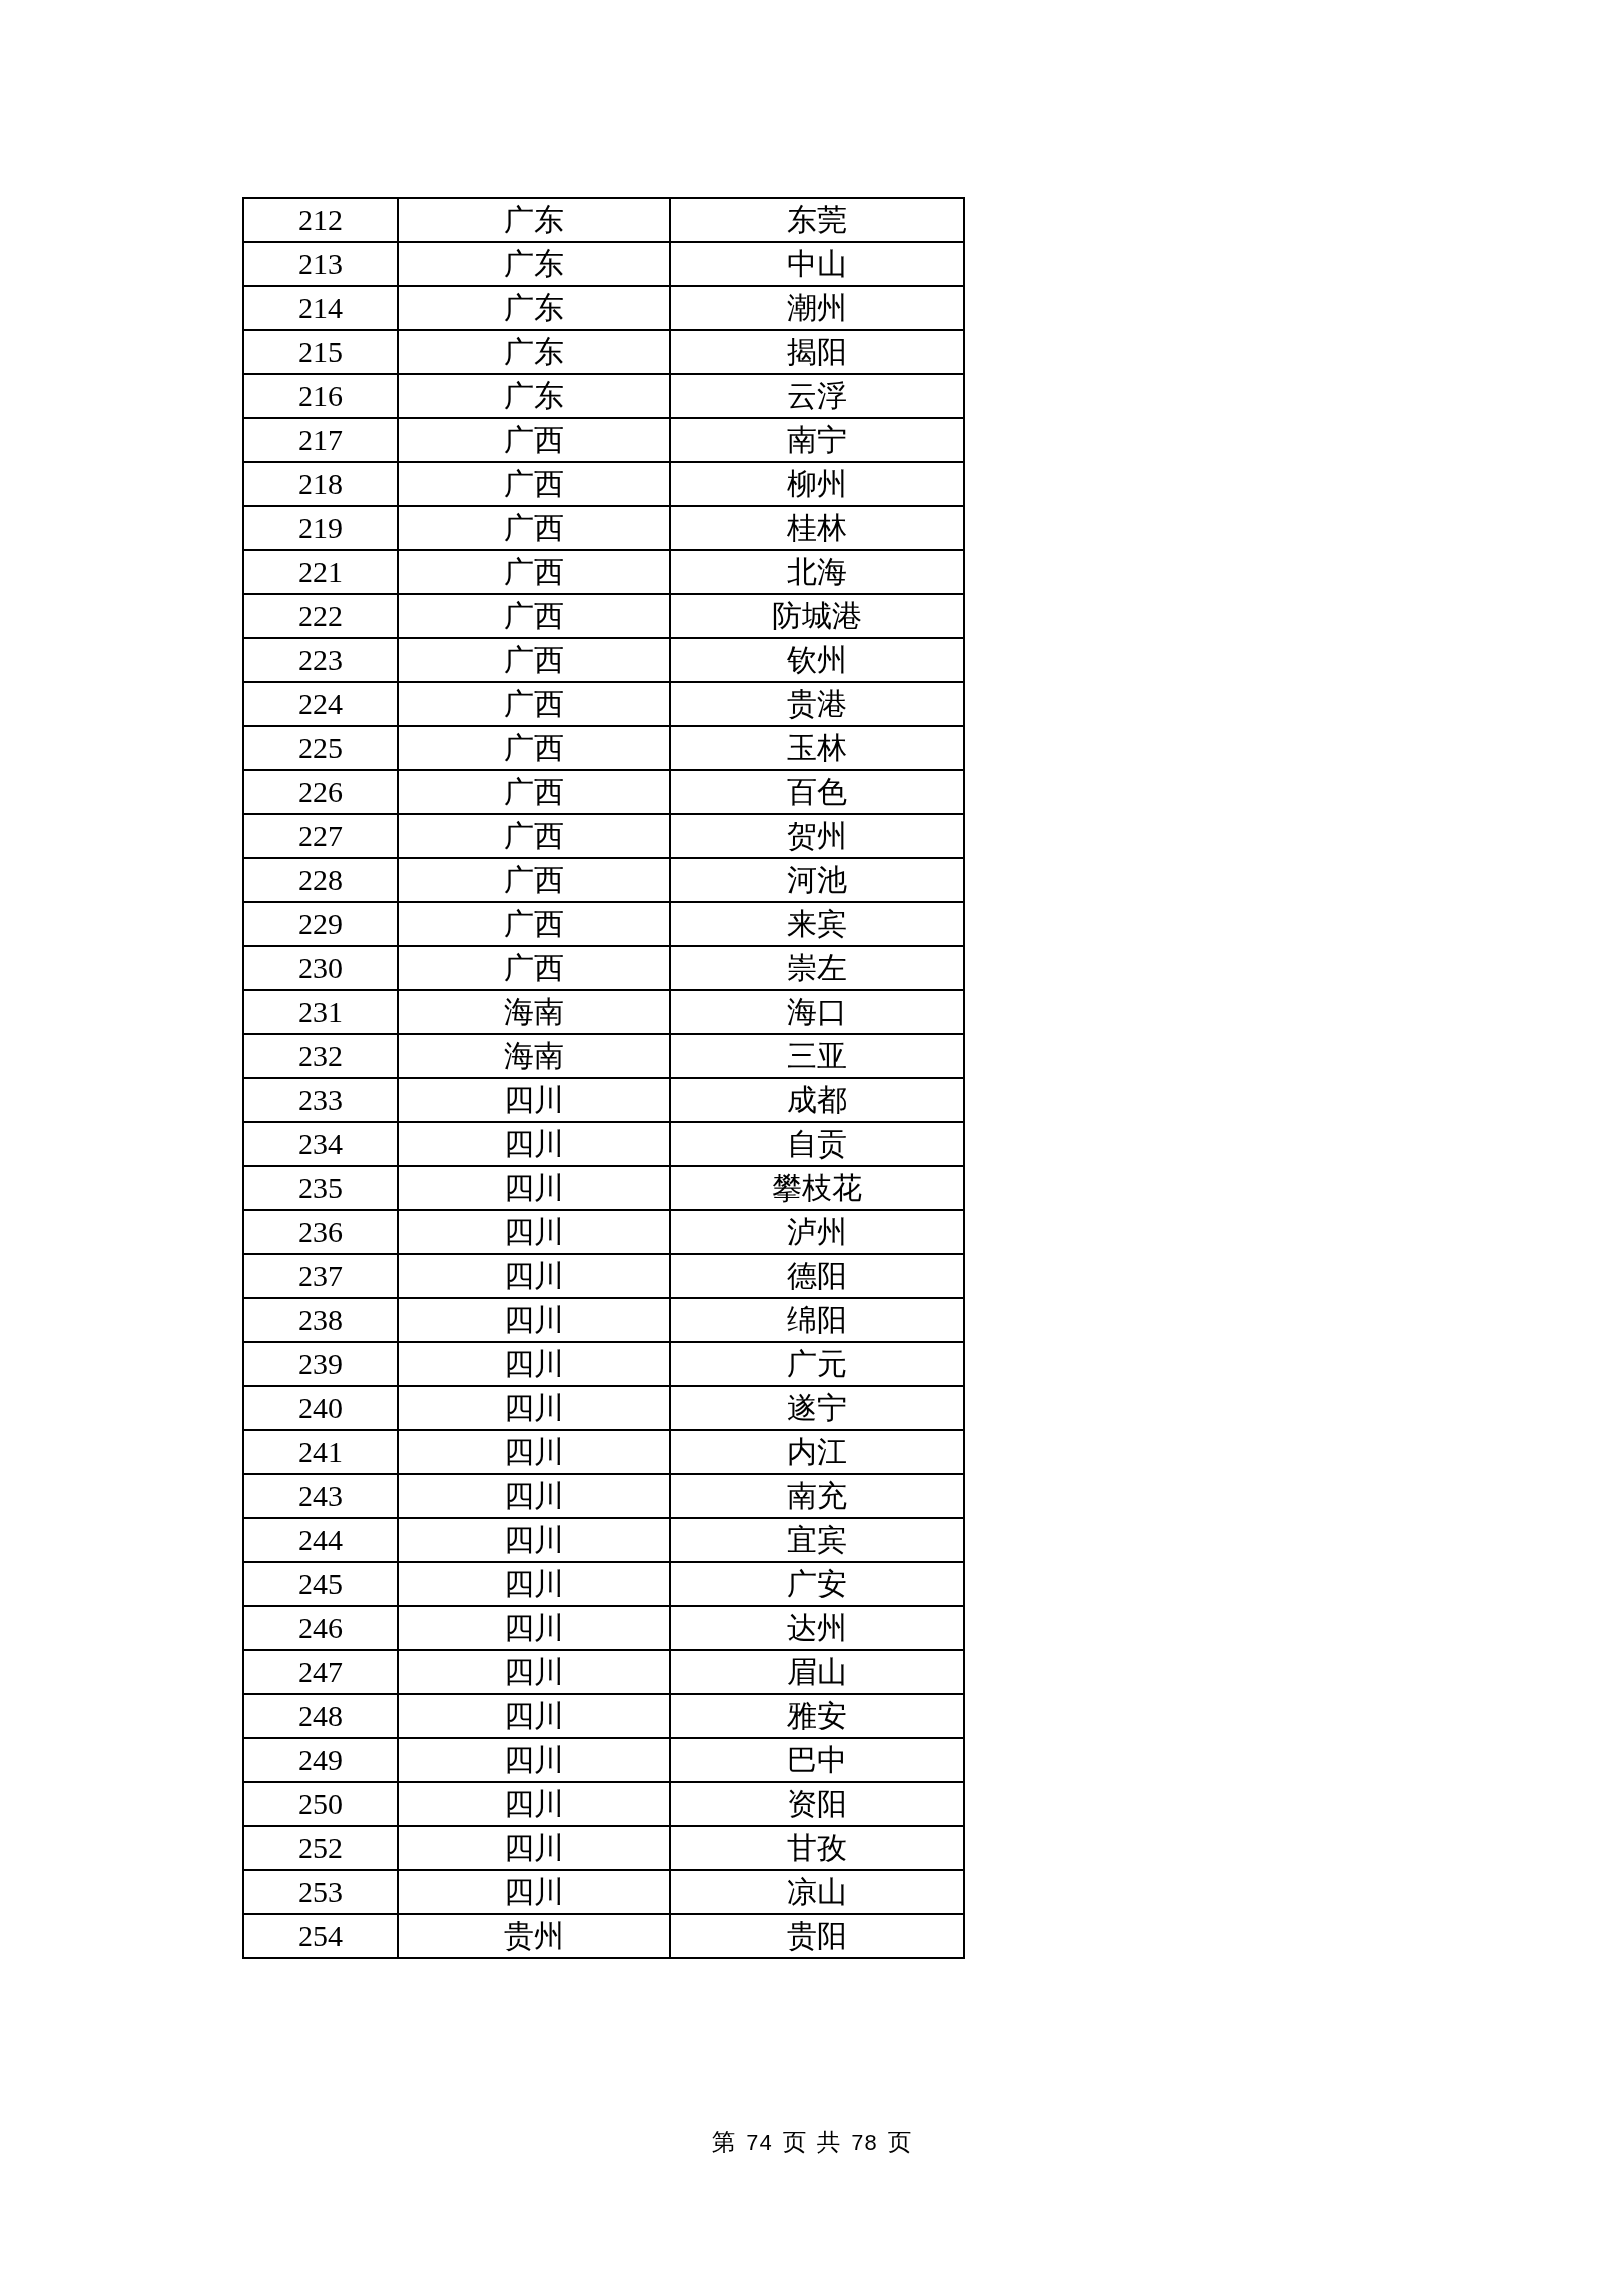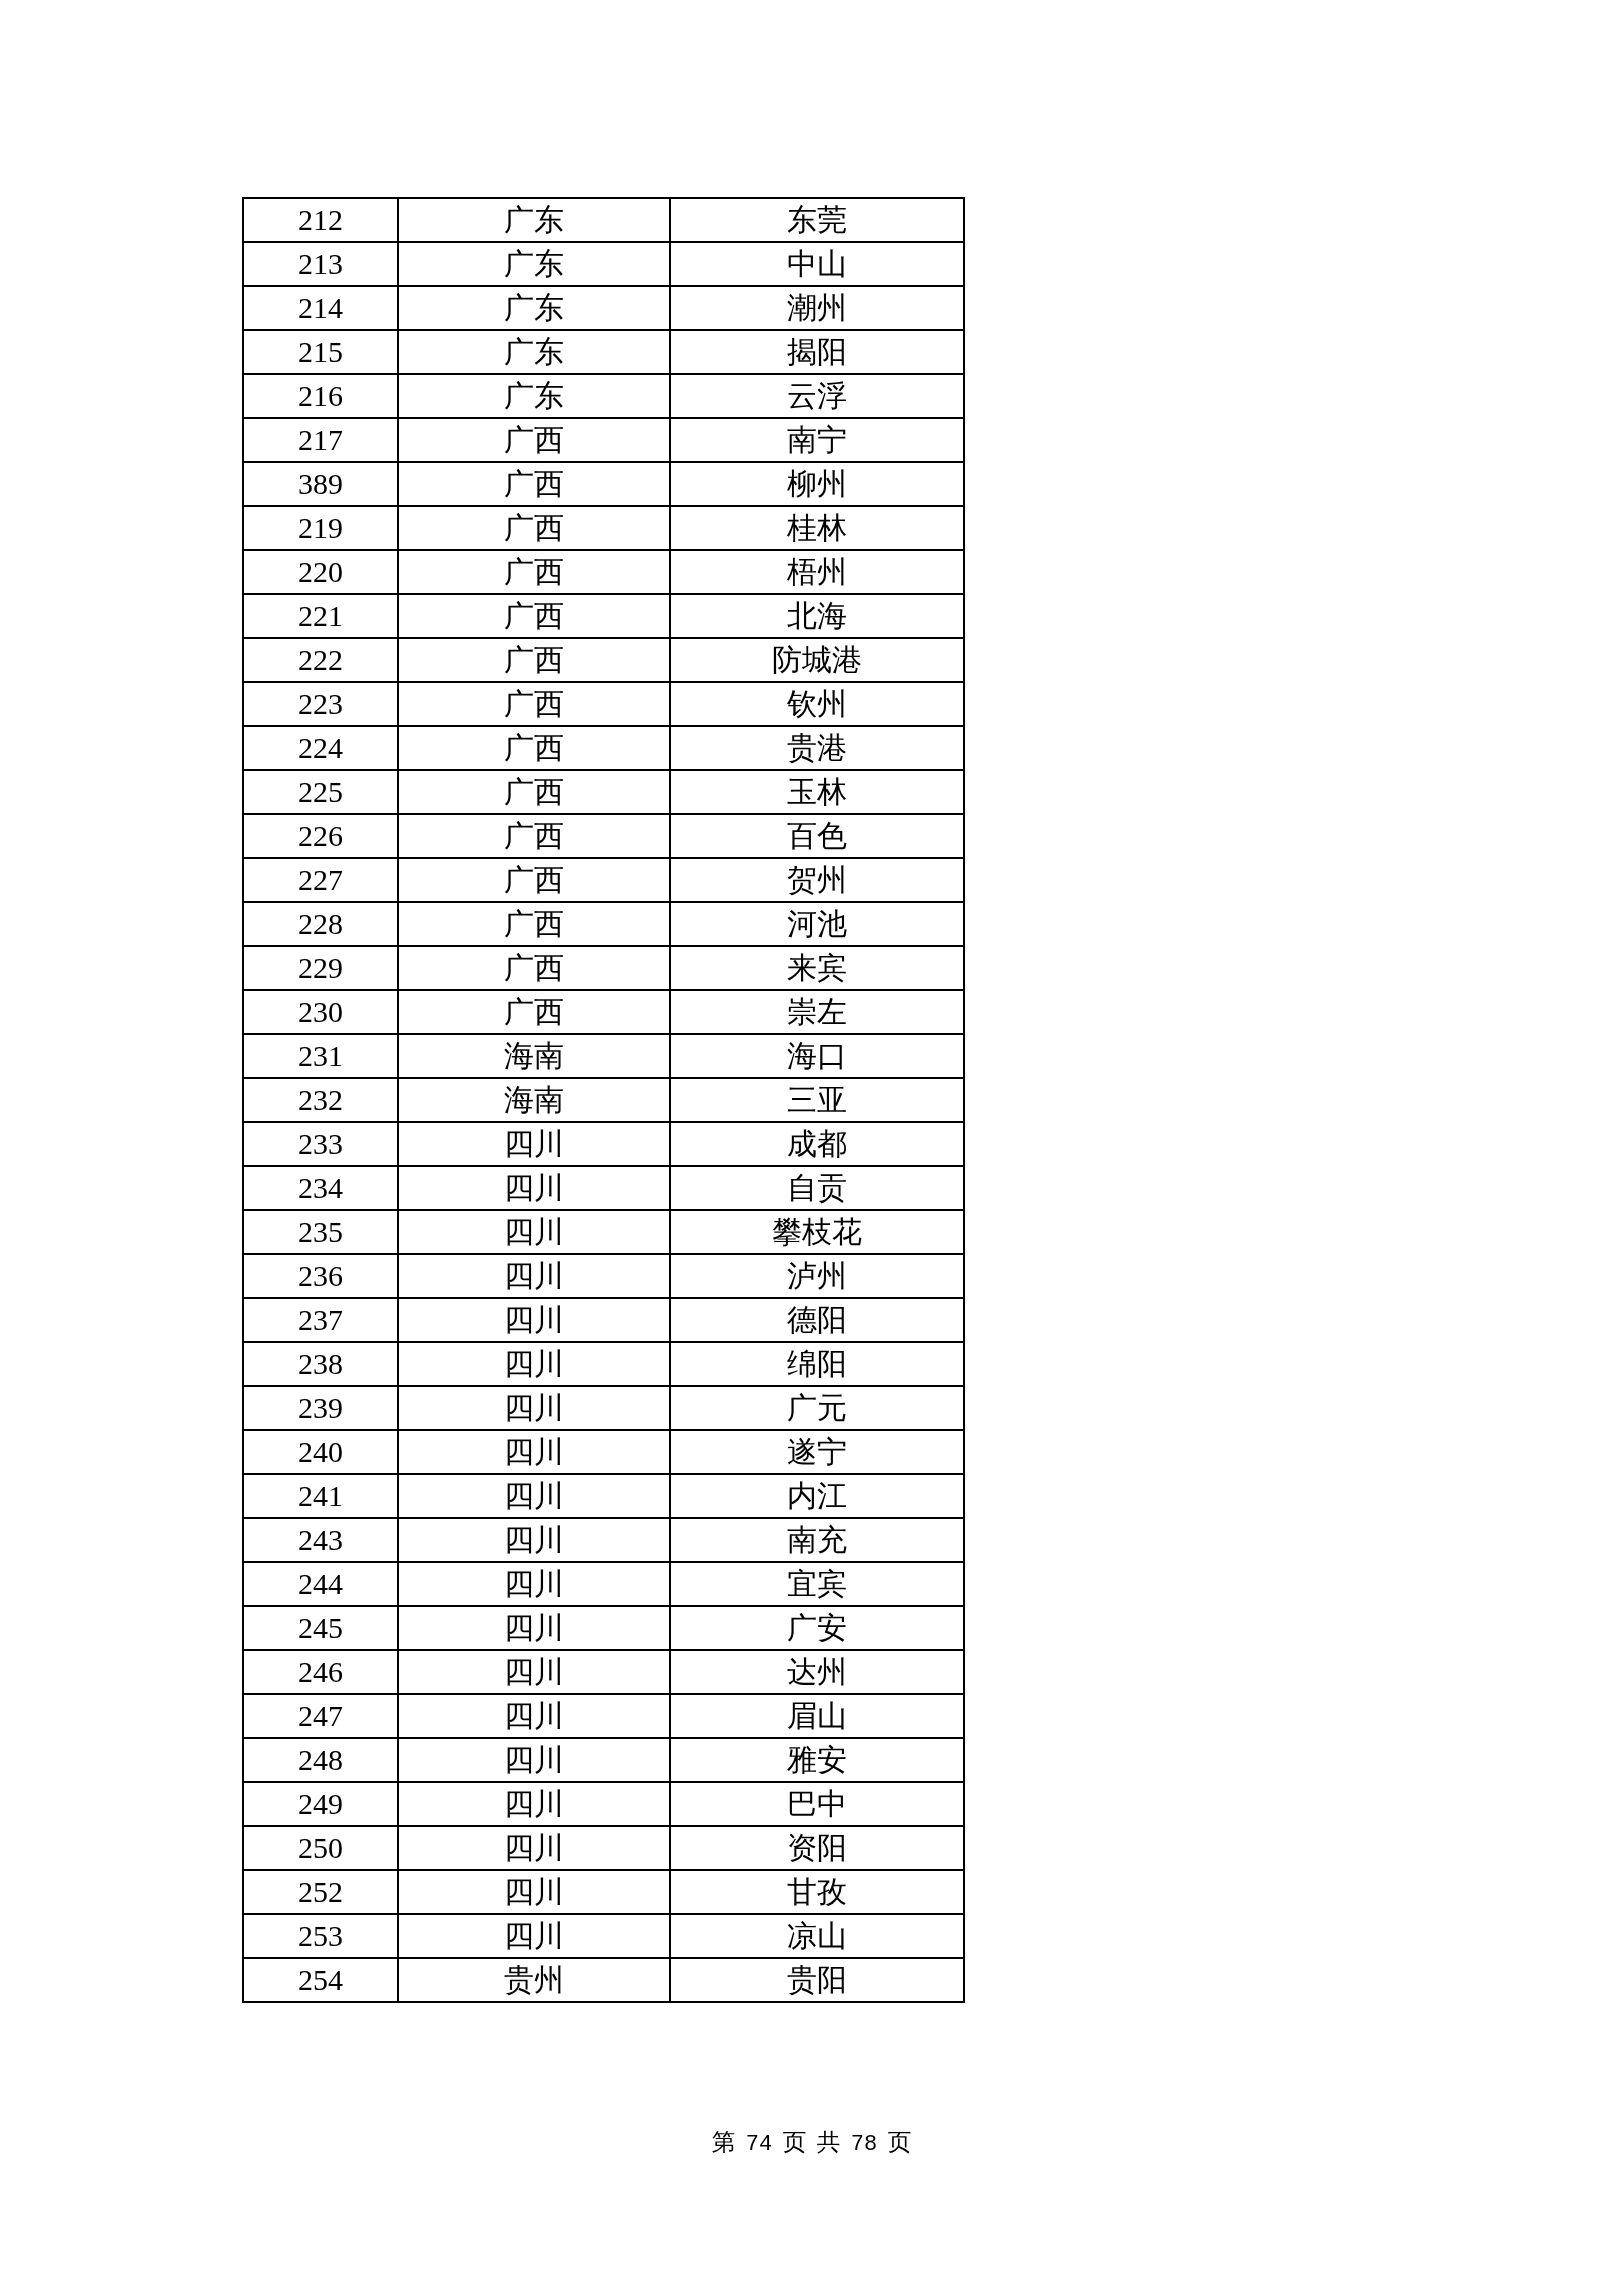--- a/index.html
+++ b/index.html
@@ -90,33 +90,28 @@
           <td>216</td>
           <td>广东</td>
           <td>云浮</td>
         </tr>
         <tr>
           <td>217</td>
           <td>广西</td>
           <td>南宁</td>
         </tr>
         <tr>
-          <td>389</td>
+          <td>218</td>
           <td>广西</td>
           <td>柳州</td>
         </tr>
         <tr>
           <td>219</td>
           <td>广西</td>
           <td>桂林</td>
-        </tr>
-        <tr>
-          <td>220</td>
-          <td>广西</td>
-          <td>梧州</td>
         </tr>
         <tr>
           <td>221</td>
           <td>广西</td>
           <td>北海</td>
         </tr>
         <tr>
           <td>222</td>
           <td>广西</td>
           <td>防城港</td>

